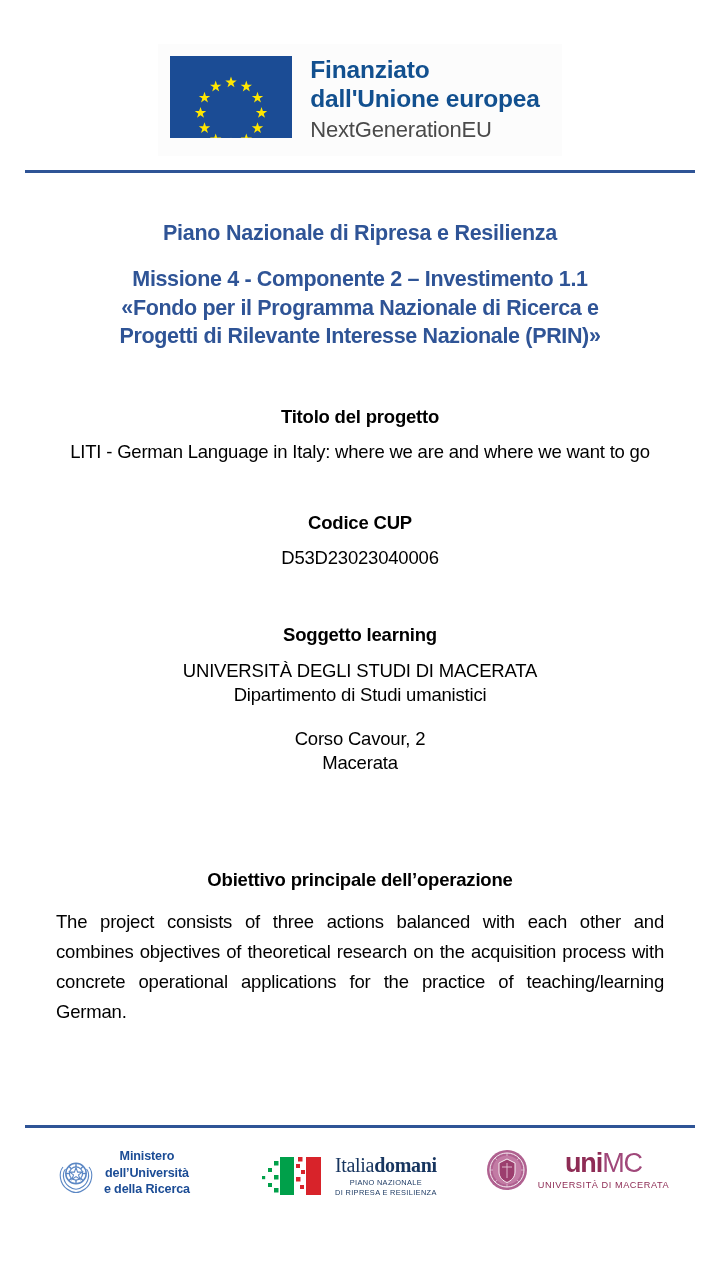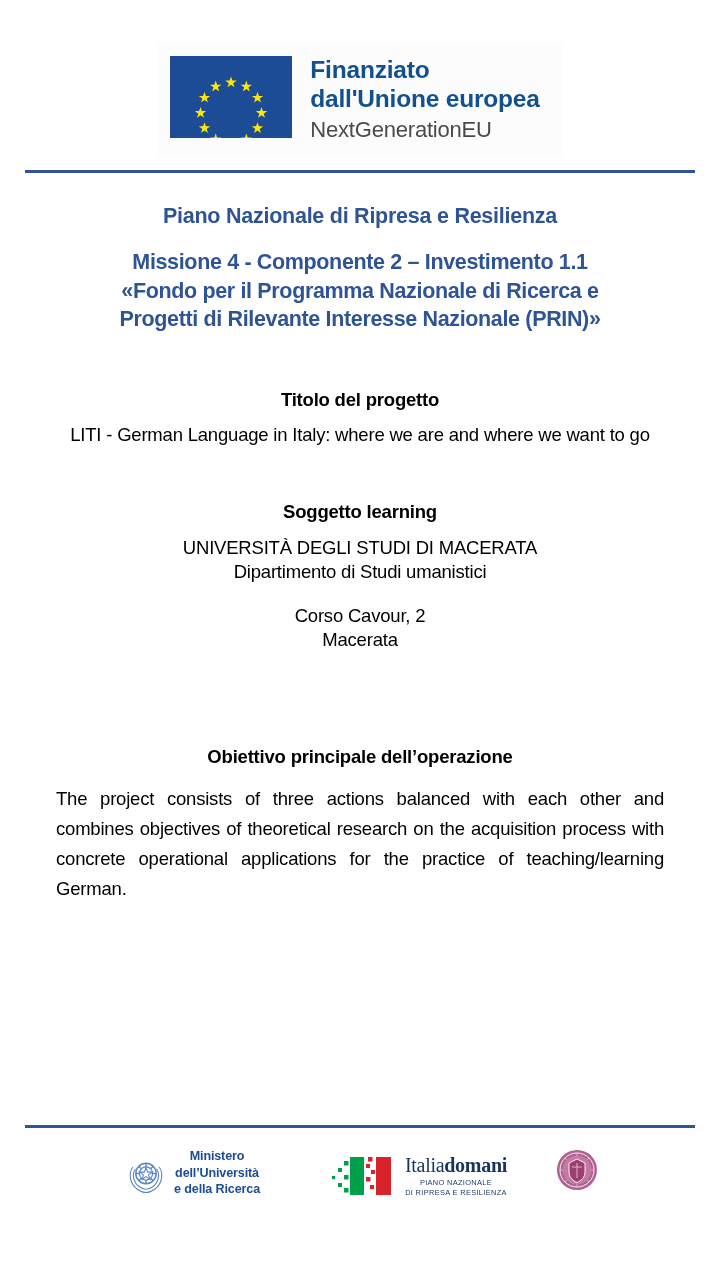--- a/index.html
+++ b/index.html
@@ -75,21 +75,21 @@
     width: 670px;
     height: 3px;
     background: #2F5496;
   }
   .rule-top { top: 170px; }
   .rule-bottom { top: 1125px; }
 
   
   .content {
     position: absolute;
-    top: 203px;
+    top: 220px;
     left: 0;
     width: 720px;
     padding: 0 56px;
   }
 
   .prnn-title {
     text-align: center;
     color: #2F5496;
     font-weight: bold;
     font-size: 21.5px;
@@ -265,20 +265,24 @@
         <div>«Fondo per il Programma Nazionale di Ricerca e</div>
         <div>Progetti di Rilevante Interesse Nazionale (PRIN)»</div>
       </div>
     </div>
 
     <div class="blk-titolo">
       <div class="sec-head">Titolo del progetto</div>
       <div class="sec-body">LITI - German Language in Italy: where we are and where we want to go</div>
     </div>
 
+    <div class="blk-cup">
+      <div class="sec-head">Codice CUP</div>
+      <div class="sec-body">D53D23023040006</div>
+    </div>
 
     <div class="blk-soggetto">
       <div class="sec-head">Soggetto learning</div>
       <div class="sec-body">
         <div>UNIVERSITÀ DEGLI STUDI DI MACERATA</div>
         <div>Dipartimento di Studi umanistici</div>
       </div>
       <div class="sec-body addr">
         <div>Corso Cavour, 2</div>
         <div>Macerata</div>
@@ -370,17 +374,21 @@
             <line x1="34" y1="34" x2="32" y2="32"></line>
             <line x1="22" y1="39" x2="22" y2="36"></line>
             <line x1="10" y1="34" x2="12" y2="32"></line>
             <line x1="5" y1="22" x2="8" y2="22"></line>
             <line x1="10" y1="10" x2="12" y2="12"></line>
           </g>
           <path d="M22 11 L30 15 L30 24 C30 29.5, 26 32.8, 22 34.5 C18 32.8, 14 29.5, 14 24 L14 15 Z" fill="#9C3E6E" stroke="#ffffff" stroke-width="0.9"></path>
           <path d="M22 15 L22 30 M17 19 L27 19" stroke="#E6C2D6" stroke-width="0.9"></path>
         </svg>
       </div>
+      <div class="unimc-text">
+        <div class="unimc-word"><span class="bold">uni</span><span class="thin">MC</span></div>
+        <div class="unimc-sub">UNIVERSITÀ DI MACERATA</div>
+      </div>
     </div>
 
   </div>
 
 </div>
 
 </body></html>

